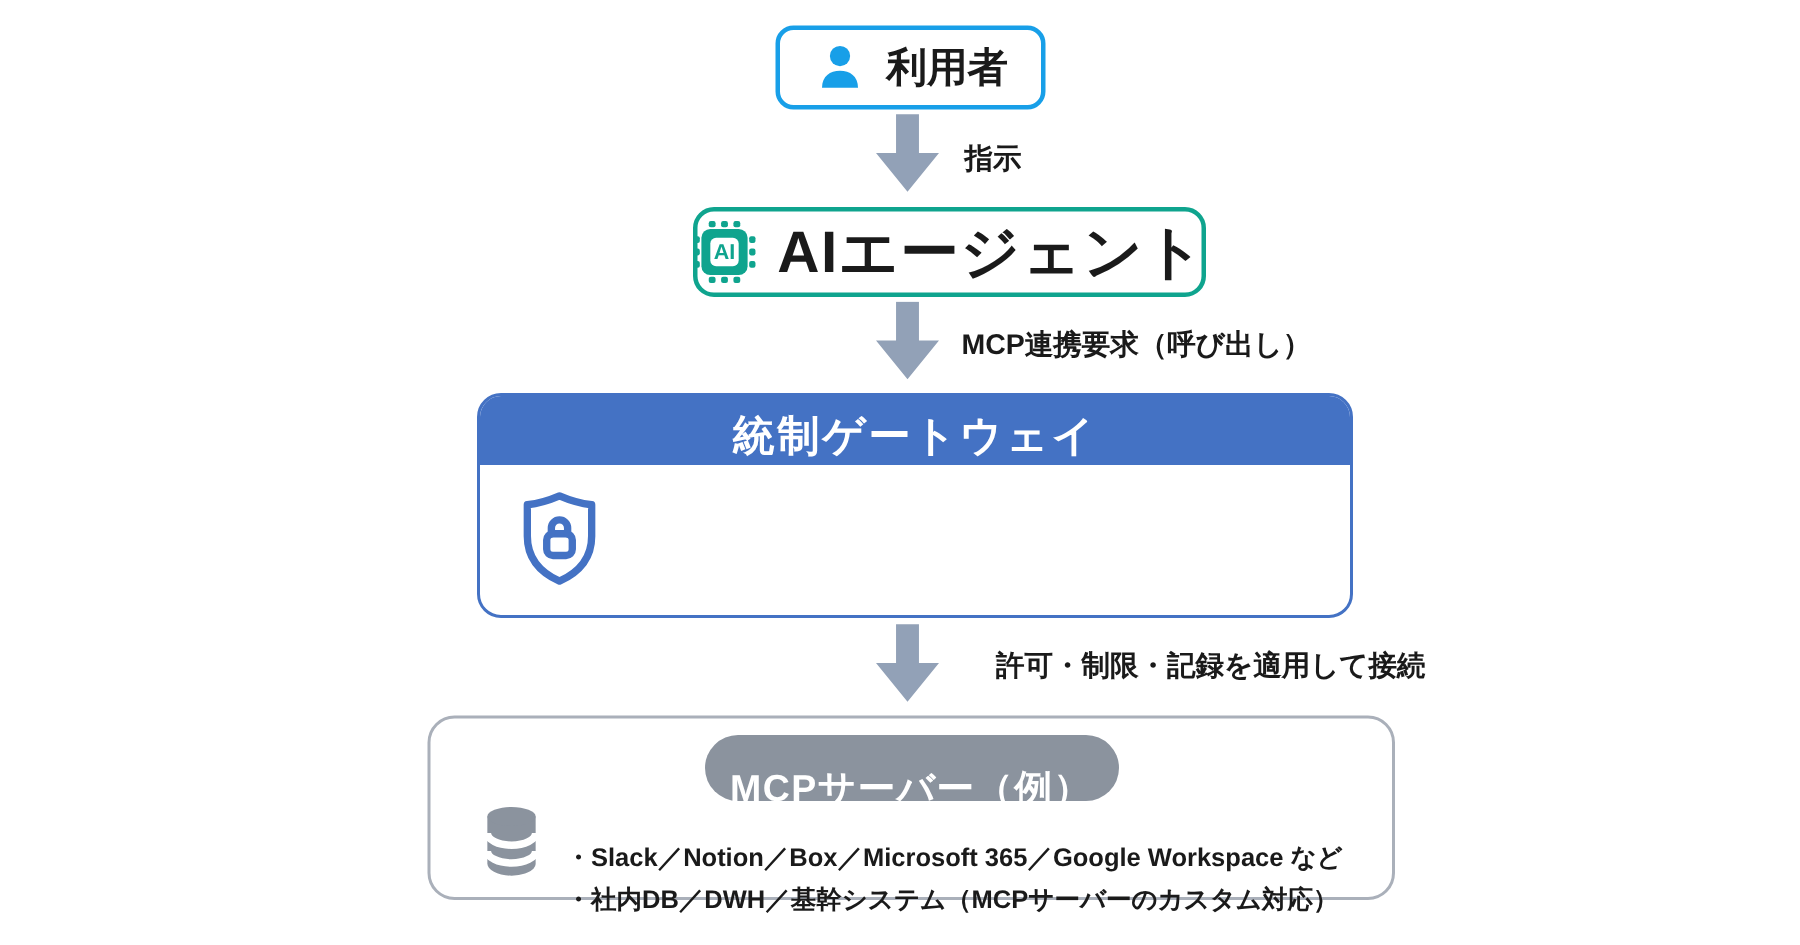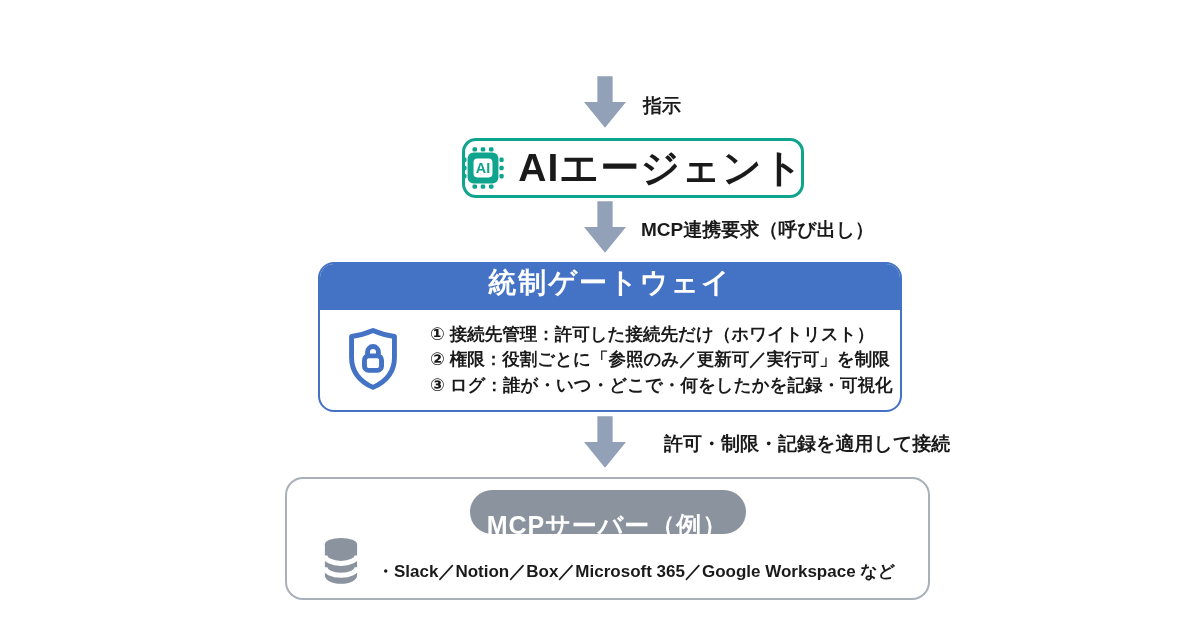--- a/index.html
+++ b/index.html
@@ -35,21 +35,21 @@
   .arrow-1{left:584px;top:76px;}
   .arrow-2{left:584px;top:201px;}
   .arrow-3{left:584px;top:416px;}
   .arrow-label{position:absolute;font-weight:bold;white-space:nowrap;}
   .label-1{left:643px;top:93px;font-size:19px;}
   .label-2{left:641px;top:217px;font-size:19px;}
   .label-3{left:664px;top:431px;font-size:19px;}
   
   .gateway{position:absolute;left:318px;top:262px;width:584px;height:150px;border:2px solid var(--gateway-blue);
     border-radius:16px;background:#fff;box-sizing:border-box;overflow:hidden;}
-  .gateway-header{height:46px;background:var(--gateway-blue);display:flex;align-items:flex-start;justify-content:center;}
+  .gateway-header{height:46px;background:var(--gateway-blue);display:flex;align-items:flex-end;justify-content:center;}
   .gateway-title{color:#fff;font-size:28px;font-weight:bold;letter-spacing:2px;}
   .gateway-body{display:flex;align-items:center;height:100px;padding-left:22px;}
   .shield-icon{width:62px;height:70px;flex:none;}
   .shield-icon path,.shield-icon rect{stroke:var(--gateway-blue);fill:none;}
   .gateway-list{margin:0 0 0 26px;padding:0;list-style:none;}
   .gateway-list li{font-size:17.5px;font-weight:bold;line-height:25.5px;white-space:nowrap;}
   
   .mcp{position:absolute;left:285px;top:477px;width:645px;height:123px;border:2px solid var(--mcp-border);
     border-radius:18px;background:#fff;box-sizing:border-box;}
   .mcp-pill{position:absolute;left:50%;transform:translateX(-50%);top:11px;width:276px;height:44px;
@@ -59,20 +59,27 @@
   .db-icon .fill{fill:var(--mcp-gray);}
   .db-icon .gap{stroke:#ffffff;stroke-width:2.6;fill:none;}
   .mcp-list{position:absolute;left:86px;top:75px;margin:4px;padding:0;list-style:none;}
   .mcp-list li{font-size:17px;font-weight:bold;line-height:28px;white-space:nowrap;}
 </style>
 </head>
 <body>
 
 <div class="canvas">
 
+  <div class="node user-box">
+    <svg class="person-icon" viewBox="0 0 24 24" aria-hidden="true">
+      <circle class="fill" cx="12" cy="6.9" r="4.5"></circle>
+      <path class="fill" d="M4 21 c0-5.2 3.6-7.6 8-7.6 s8 2.4 8 7.6 z"></path>
+    </svg>
+    <span class="node-label">利用者</span>
+  </div>
 
   <svg class="block-arrow arrow-1" viewBox="0 0 44 54" aria-hidden="true">
     <polygon points="14,0 30,0 30,27 44,27 22,54 0,27 14,27"></polygon>
   </svg>
   <div class="arrow-label label-1">指示</div>
 
   <div class="node agent-box">
     <svg class="chip-icon" viewBox="0 0 24 24" aria-hidden="true">
       <rect class="teal" x="6.0" y="0.2" width="2.6" height="2.4" rx="0.8"></rect>
       <rect class="teal" x="10.7" y="0.2" width="2.6" height="2.4" rx="0.8"></rect>
@@ -101,41 +108,37 @@
   <div class="gateway">
     <div class="gateway-header">
       <span class="gateway-title">統制ゲートウェイ</span>
     </div>
     <div class="gateway-body">
       <svg class="shield-icon" viewBox="0 0 24 26" aria-hidden="true">
         <path d="M12 1.6 C15 2.9 17.7 3.6 20.3 3.9 V12 C20.3 17.6 17.1 21.3 12 23.6 C6.9 21.3 3.7 17.6 3.7 12 V3.9 C6.3 3.6 9 2.9 12 1.6 Z" stroke-width="1.9" stroke-linejoin="round"></path>
         <rect x="8.7" y="11.4" width="6.6" height="5.6" rx="1.6" stroke-width="1.9"></rect>
         <path d="M9.9 11.4 V9.9 a2.1 2.1 0 0 1 4.2 0 V11.4" stroke-width="1.9" stroke-linecap="round"></path>
       </svg>
-      <ul class="gateway-list">
-        <li>① 接続先管理：許可した接続先だけ（ホワイトリスト）</li>
-        <li>② 権限：役割ごとに「参照のみ／更新可／実行可」を制限</li>
-        <li>③ ログ：誰が・いつ・どこで・何をしたかを記録・可視化</li>
-      </ul>
     </div>
   </div>
 
   <svg class="block-arrow arrow-3" viewBox="0 0 44 54" aria-hidden="true">
     <polygon points="14,0 30,0 30,27 44,27 22,54 0,27 14,27"></polygon>
   </svg>
   <div class="arrow-label label-3">許可・制限・記録を適用して接続</div>
 
   <div class="mcp">
     <div class="mcp-pill">
       <span class="mcp-title">MCPサーバー（例）</span>
     </div>
     <svg class="db-icon" viewBox="0 0 24 26" aria-hidden="true">
       <path class="fill" d="M3.6 4.8 v16.4 c0 2.3 3.76 4.2 8.4 4.2 s8.4 -1.9 8.4 -4.2 V4.8 z"></path>
       <ellipse class="fill" cx="12" cy="4.8" rx="8.4" ry="3.3"></ellipse>
       <path class="gap" d="M3.6 10.6 c0 2.3 3.76 4.2 8.4 4.2 s8.4 -1.9 8.4 -4.2"></path>
       <path class="gap" d="M3.6 16.8 c0 2.3 3.76 4.2 8.4 4.2 s8.4 -1.9 8.4 -4.2"></path>
     </svg>
     <ul class="mcp-list">
       <li>・Slack／Notion／Box／Microsoft 365／Google Workspace など</li>
+      <li>・社内DB／DWH／基幹システム（MCPサーバーのカスタム対応）</li>
     </ul>
   </div>
 
 </div>
 
 </body></html>

